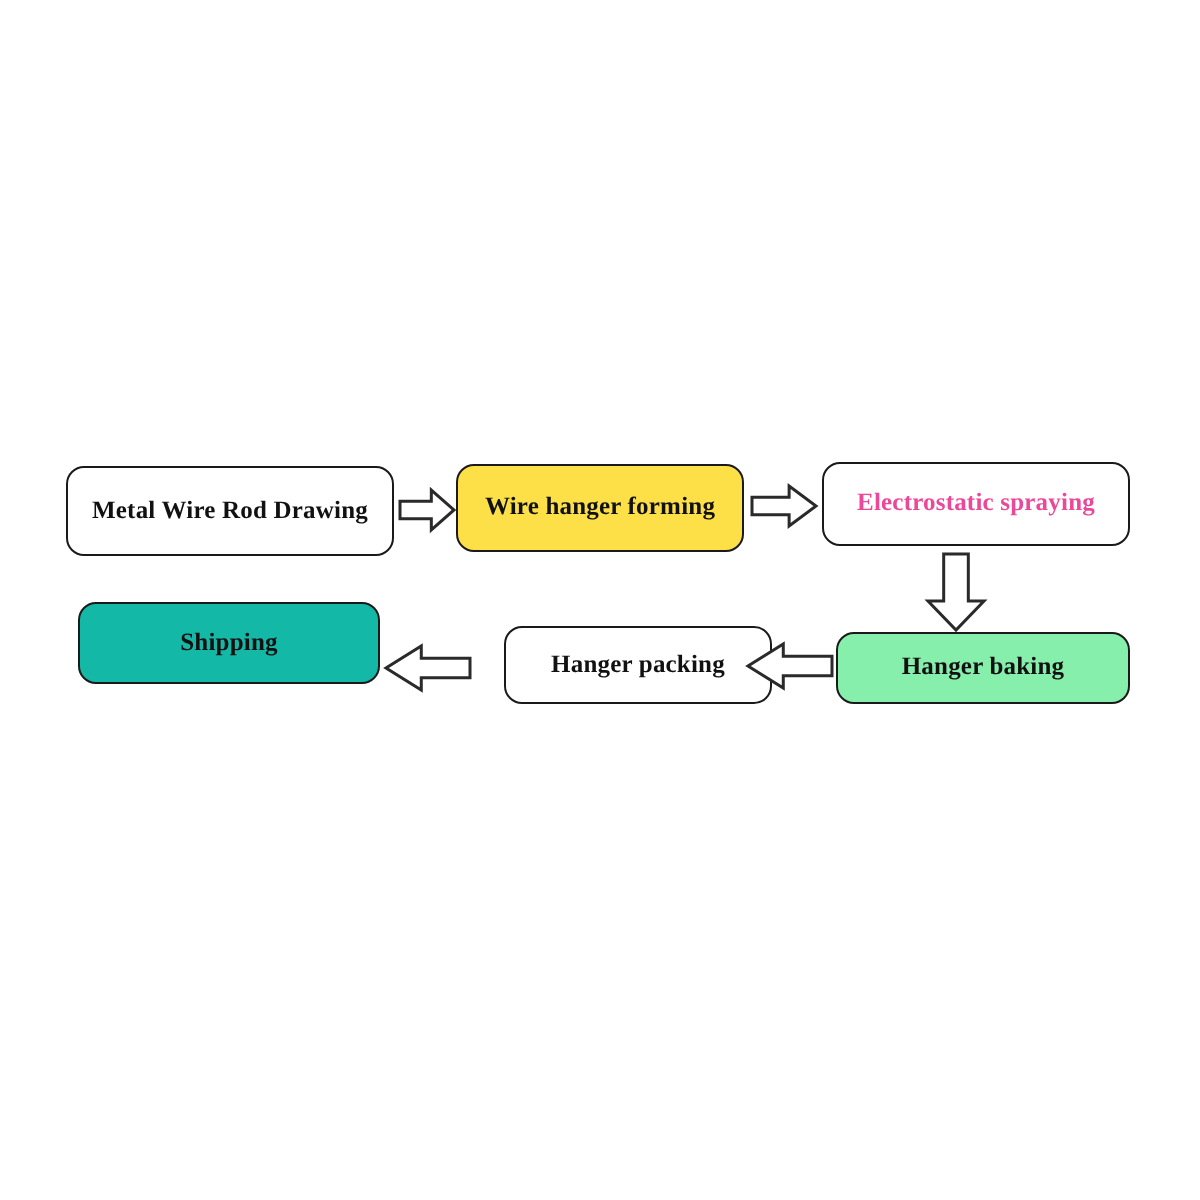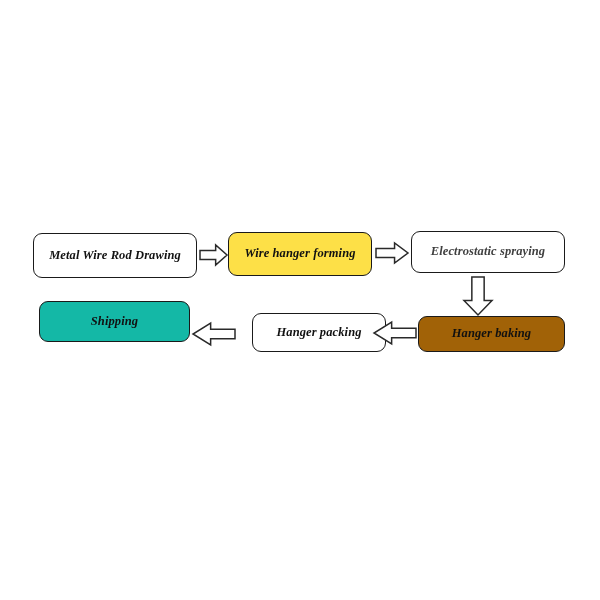--- a/index.html
+++ b/index.html
@@ -11,21 +11,20 @@
     width: 600px;
     height: 600px;
     font-family: "Liberation Serif", "DejaVu Serif", serif;
     overflow: hidden;
   }
   #canvas {
     position: relative;
     width: 526px;
     height: 600px;
     background: #ffffff;
-    font-style: italic;
   }
   .node {
     position: absolute;
     box-sizing: border-box;
     border: 1.4px solid #1a1a1a;
     border-radius: 9px;
     background: #ffffff;
     display: flex;
     align-items: center;
     justify-content: center;
@@ -55,24 +54,24 @@
 </head>
 <body>
 
 <div id="canvas" style="background: rgb(255, 255, 255);">
     <div class="node" style="left: 33px; top: 233px; width: 164px; height: 45px; background: rgb(255, 255, 255); border-color: rgb(26, 26, 26); color: rgb(17, 17, 17);">
       <span>Metal Wire Rod Drawing</span>
     </div>
     <div class="node" style="left: 228px; top: 232px; width: 144px; height: 44px; background: #fde047; border-color: rgb(26, 26, 26); color: rgb(17, 17, 17);">
       <span>Wire hanger forming</span>
     </div>
-    <div class="node" style="left: 411px; top: 231px; width: 154px; height: 42px; background: rgb(255, 255, 255); border-color: rgb(26, 26, 26); color: #404040;">
+    <div class="node" style="left: 411px; top: 231px; width: 154px; height: 42px; background: rgb(255, 255, 255); border-color: rgb(26, 26, 26); color: #ec4899;">
       <span>Electrostatic spraying</span>
     </div>
-    <div class="node" style="left: 418px; top: 316px; width: 147px; height: 36px; background: #a16207; border-color: rgb(26, 26, 26); color: rgb(17, 17, 17);">
+    <div class="node" style="left: 418px; top: 316px; width: 147px; height: 36px; background: #86efac; border-color: rgb(26, 26, 26); color: rgb(17, 17, 17);">
       <span>Hanger baking</span>
     </div>
     <div class="node" style="left: 236px; top: 313px; width: 134px; height: 39px; background: rgb(255, 255, 255); border-color: rgb(26, 26, 26); color: rgb(17, 17, 17); margin-left: 16px;">
       <span>Hanger packing</span>
     </div>
     <div class="node" style="left: 39px; top: 301px; width: 151px; height: 41px; background: #14b8a6; border-color: rgb(26, 26, 26); color: rgb(17, 17, 17);">
       <span>Shipping</span>
     </div>
     <div class="arrow" style="left: 200px; top: 245px; width: 27px; height: 20px;">
       <svg width="27" height="20" viewBox="0 0 27 20">

